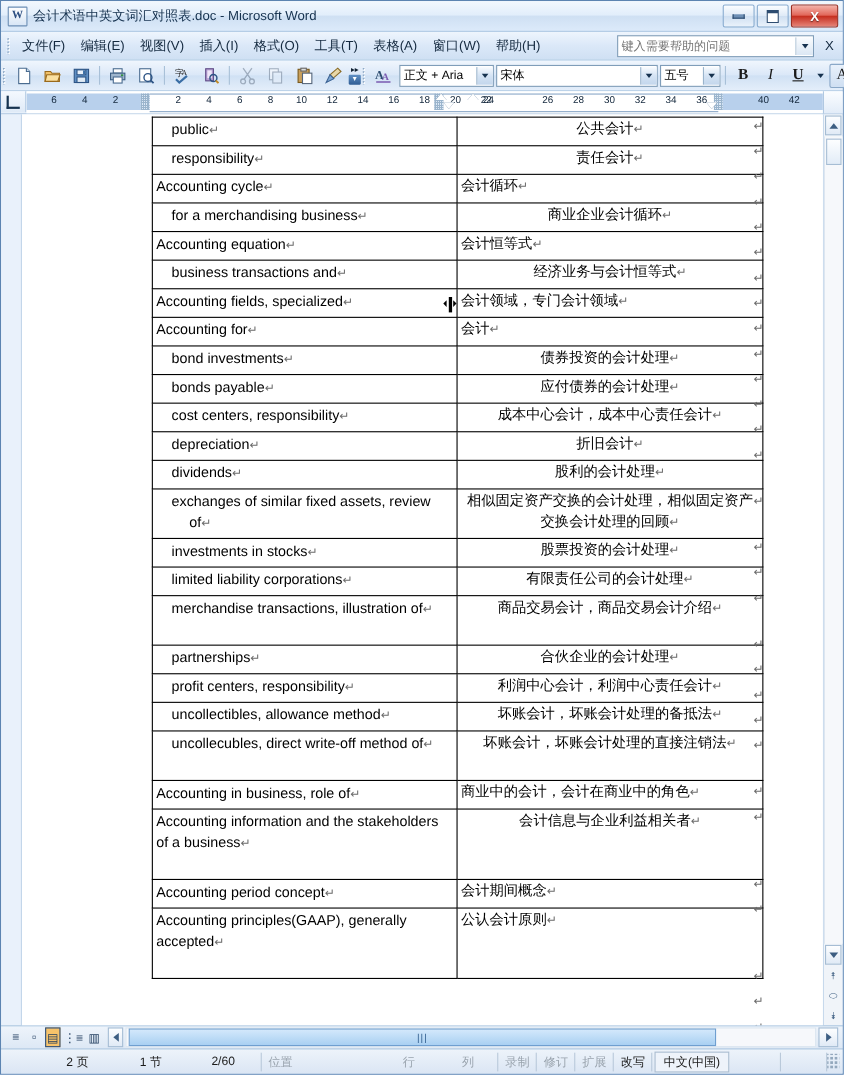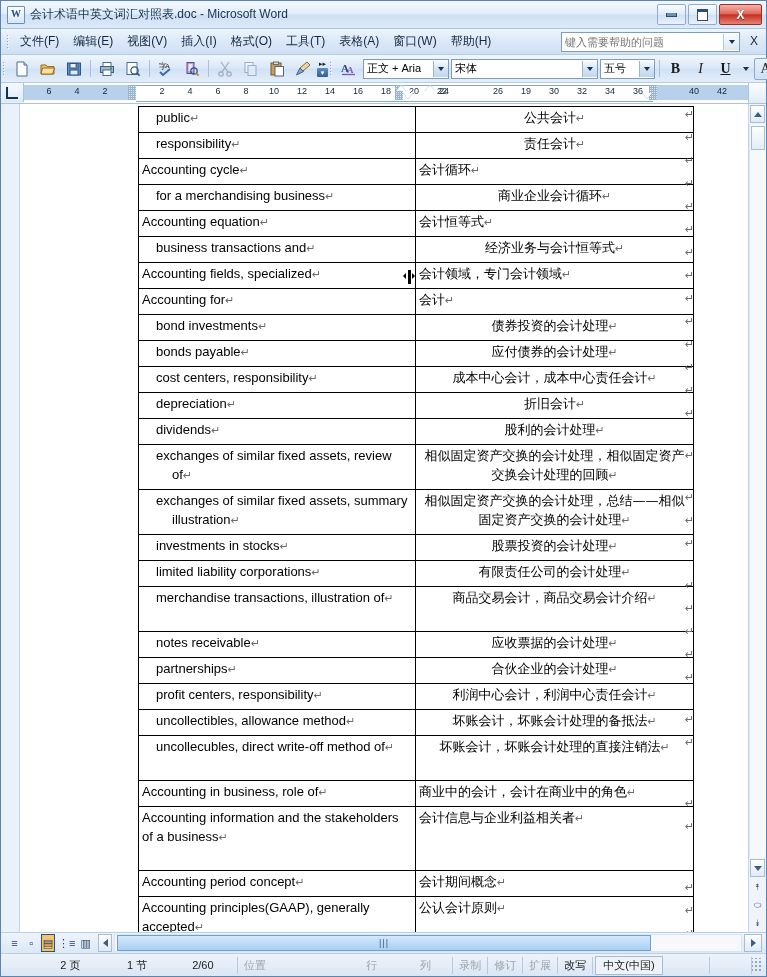--- a/index.html
+++ b/index.html
@@ -418,21 +418,21 @@
       <div class="num" style="left:222px;">8</div>
       <div class="num" style="left:250px;">10</div>
       <div class="num" style="left:278px;">12</div>
       <div class="num" style="left:306px;">14</div>
       <div class="num" style="left:334px;">16</div>
       <div class="num" style="left:362px;">18</div>
       <div class="num" style="left:390px;">20</div>
       <div class="num" style="left:418px;">22</div>
       <div class="num" style="left:420px;text-align:center;">24</div>
       <div class="num" style="left:474px;">26</div>
-      <div class="num" style="left:502px;">19</div>
+      <div class="num" style="left:502px;">28</div>
       <div class="num" style="left:530px;">30</div>
       <div class="num" style="left:558px;">32</div>
       <div class="num" style="left:586px;">34</div>
       <div class="num" style="left:614px;">36</div>
       <div class="num" style="left:670px;">40</div>
       <div class="num" style="left:698px;">42</div>
 
       <div class="marg" style="left:104px;"></div>
       <div class="marg" style="left:371px;"></div>
       <div class="marg" style="left:625px;"></div>
@@ -542,28 +542,20 @@
               </tr>
               <tr>
                 <td class="en" style="height: 41px;">
                   <span class="ind">exchanges of similar fixed assets, review of<span class="pil">↵</span></span>
                 </td>
                 <td class="zh" style="height: 41px;">
                   <span class="ctr">相似固定资产交换的会计处理，相似固定资产交换会计处理的回顾<span class="pil">↵</span></span>
                 </td>
               </tr>
               <tr>
-                <td class="en" style="height: 41px;">
-                  <span class="ind">exchanges of similar fixed assets, summary illustration<span class="pil">↵</span></span>
-                </td>
-                <td class="zh" style="height: 41px;">
-                  <span class="ctr">相似固定资产交换的会计处理，总结——相似固定资产交换的会计处理<span class="pil">↵</span></span>
-                </td>
-              </tr>
-              <tr>
                 <td class="en" style="height: 22px;">
                   <span class="ind">investments in stocks<span class="pil">↵</span></span>
                 </td>
                 <td class="zh" style="height: 22px; margin-top: 44px;">
                   <span class="ctr">股票投资的会计处理<span class="pil">↵</span></span>
                 </td>
               </tr>
               <tr>
                 <td class="en" style="height: 22px;">
                   <span class="ind">limited liability corporations<span class="pil">↵</span></span>
@@ -575,28 +567,20 @@
               <tr>
                 <td class="en" style="height: 41px;">
                   <span class="ind">merchandise transactions, illustration of<span class="pil">↵</span></span>
                 </td>
                 <td class="zh" style="height: 41px;">
                   <span class="ctr">商品交易会计，商品交易会计介绍<span class="pil">↵</span></span>
                 </td>
               </tr>
               <tr>
                 <td class="en" style="height: 22px;">
-                  <span class="ind">notes receivable<span class="pil">↵</span></span>
-                </td>
-                <td class="zh" style="height: 22px;">
-                  <span class="ctr">应收票据的会计处理<span class="pil">↵</span></span>
-                </td>
-              </tr>
-              <tr>
-                <td class="en" style="height: 22px;">
                   <span class="ind">partnerships<span class="pil">↵</span></span>
                 </td>
                 <td class="zh" style="height: 22px;">
                   <span class="ctr">合伙企业的会计处理<span class="pil">↵</span></span>
                 </td>
               </tr>
               <tr>
                 <td class="en" style="height: 22px;">
                   <span class="ind">profit centers, responsibility<span class="pil">↵</span></span>
                 </td>
@@ -619,21 +603,21 @@
                 <td class="zh" style="height: 41px;">
                   <span class="ctr">坏账会计，坏账会计处理的直接注销法<span class="pil">↵</span></span>
                 </td>
               </tr>
               <tr>
                 <td class="en" style="height: 22px;"><span>Accounting in business, role of<span class="pil">↵</span></span></td>
                 <td class="zh" style="height: 22px;"><span>商业中的会计，会计在商业中的角色<span class="pil">↵</span></span></td>
               </tr>
               <tr>
                 <td class="en" style="height: 60px;"><span>Accounting information and the stakeholders of a business<span class="pil">↵</span></span></td>
-                <td class="zh" style="height: 60px;"><span>会计信息与企业利益相关者<span class="pil">↵</span></span></td>
+                <td class="zh" style="height: 60px; text-align: center;"><span>会计信息与企业利益相关者<span class="pil">↵</span></span></td>
               </tr>
               <tr>
                 <td class="en" style="height: 22px;"><span>Accounting period concept<span class="pil">↵</span></span></td>
                 <td class="zh" style="height: 22px;"><span>会计期间概念<span class="pil">↵</span></span></td>
               </tr>
               <tr>
                 <td class="en" style="height: 60px;"><span>Accounting principles(GAAP), generally accepted<span class="pil">↵</span></span></td>
                 <td class="zh" style="height: 60px;"><span>公认会计原则<span class="pil">↵</span></span></td>
               </tr>
             </tbody>

